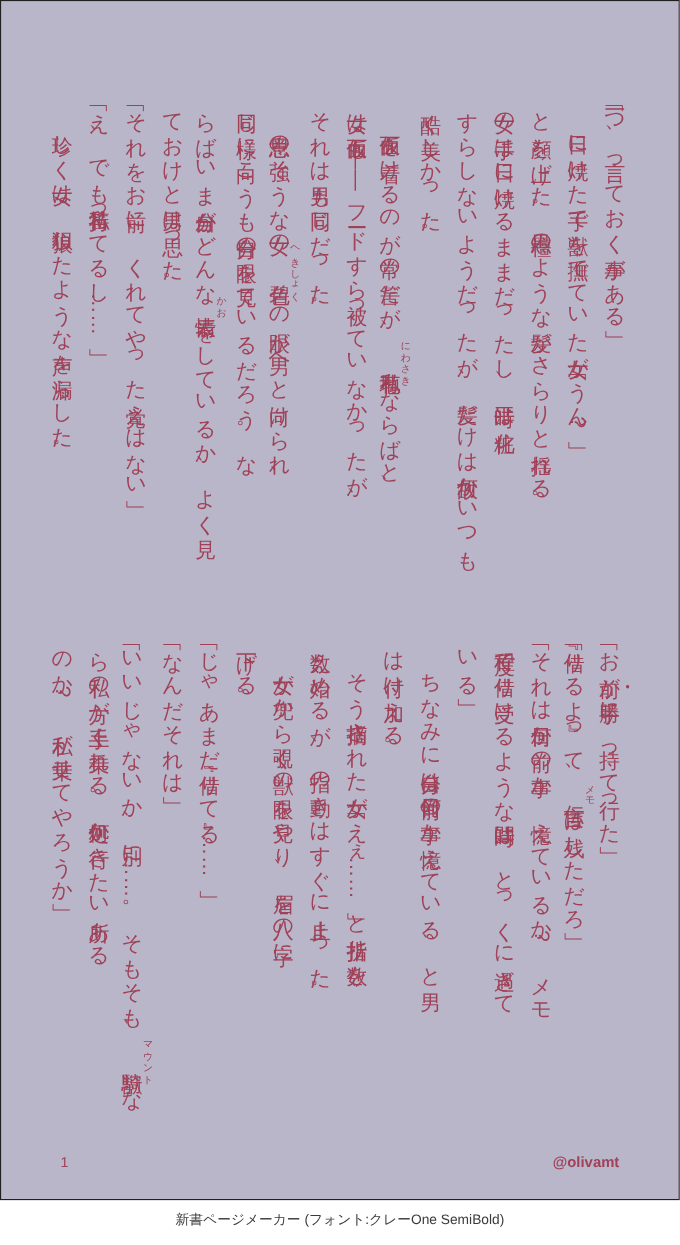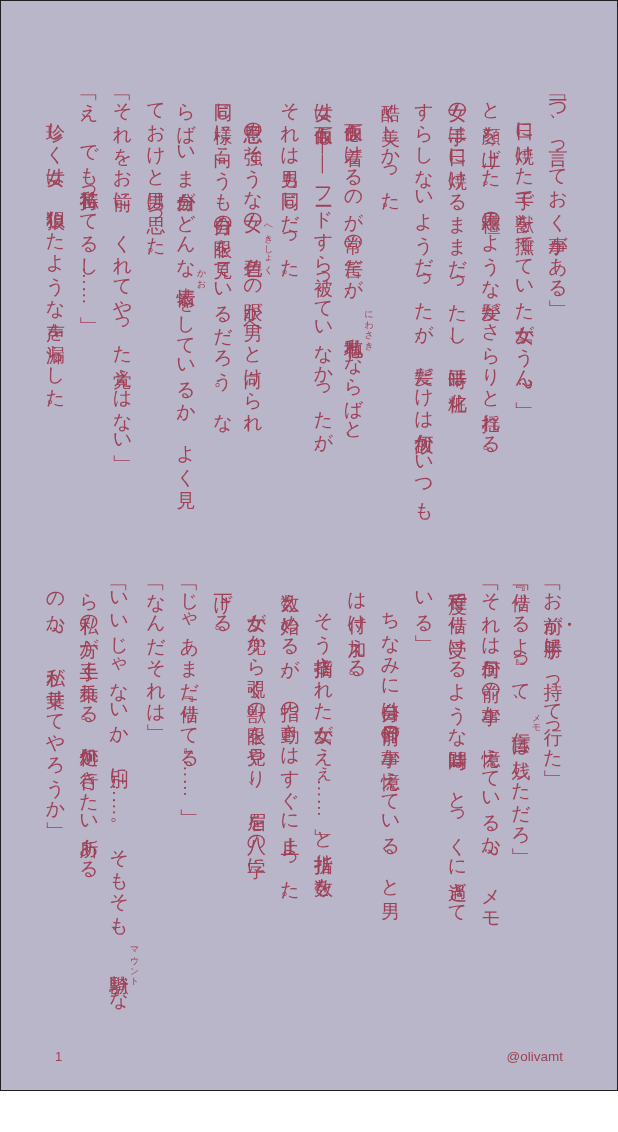--- a/index.html
+++ b/index.html
@@ -42,21 +42,21 @@
   .em{
     -webkit-text-emphasis:filled dot var(--ink,#a04158);
     text-emphasis:filled dot var(--ink,#a04158);
   }
   .page-number{
     position:absolute;left:54px;top:1048px;
     font-size:13px;color:var(--ink,#a04158);
   }
   .credit{
     position:absolute;right:54px;top:1048px;
-    font-size:13.5px;color:var(--ink,#a04158);
+    font-size:13.5px;color:var(--ink,#a04158);font-weight:bold;
   }
   .caption{
     position:absolute;left:0;top:1101px;width:618px;
     text-align:center;
     font-size:12.5px;
     color:var(--caption-ink,#3b3b3b);
   }
 </style>
 </head>
 <body>
@@ -95,13 +95,14 @@
         <div class="line"><span>下げる。</span></div>
         <div class="line"><span>「じゃあまだ『借りて』る……」</span></div>
         <div class="line"><span>「なんだそれは」</span></div>
         <div class="line"><span>「いいじゃないか、別に……。そもそも、</span><ruby>騎獣<rt>マウント</rt></ruby><span>な</span></div>
         <div class="line"><span>ら私の方が上手く乗れる。何処か行きたい所ある</span></div>
         <div class="line"><span>のか?　私が乗せてやろうか」</span></div>
       </div>
     <div class="page-number">1</div>
     <div class="credit">@olivamt</div>
   </div>
+  <div class="caption">新書ページメーカー (フォント:クレーOne SemiBold)</div>
 </div>
 
 </body></html>

